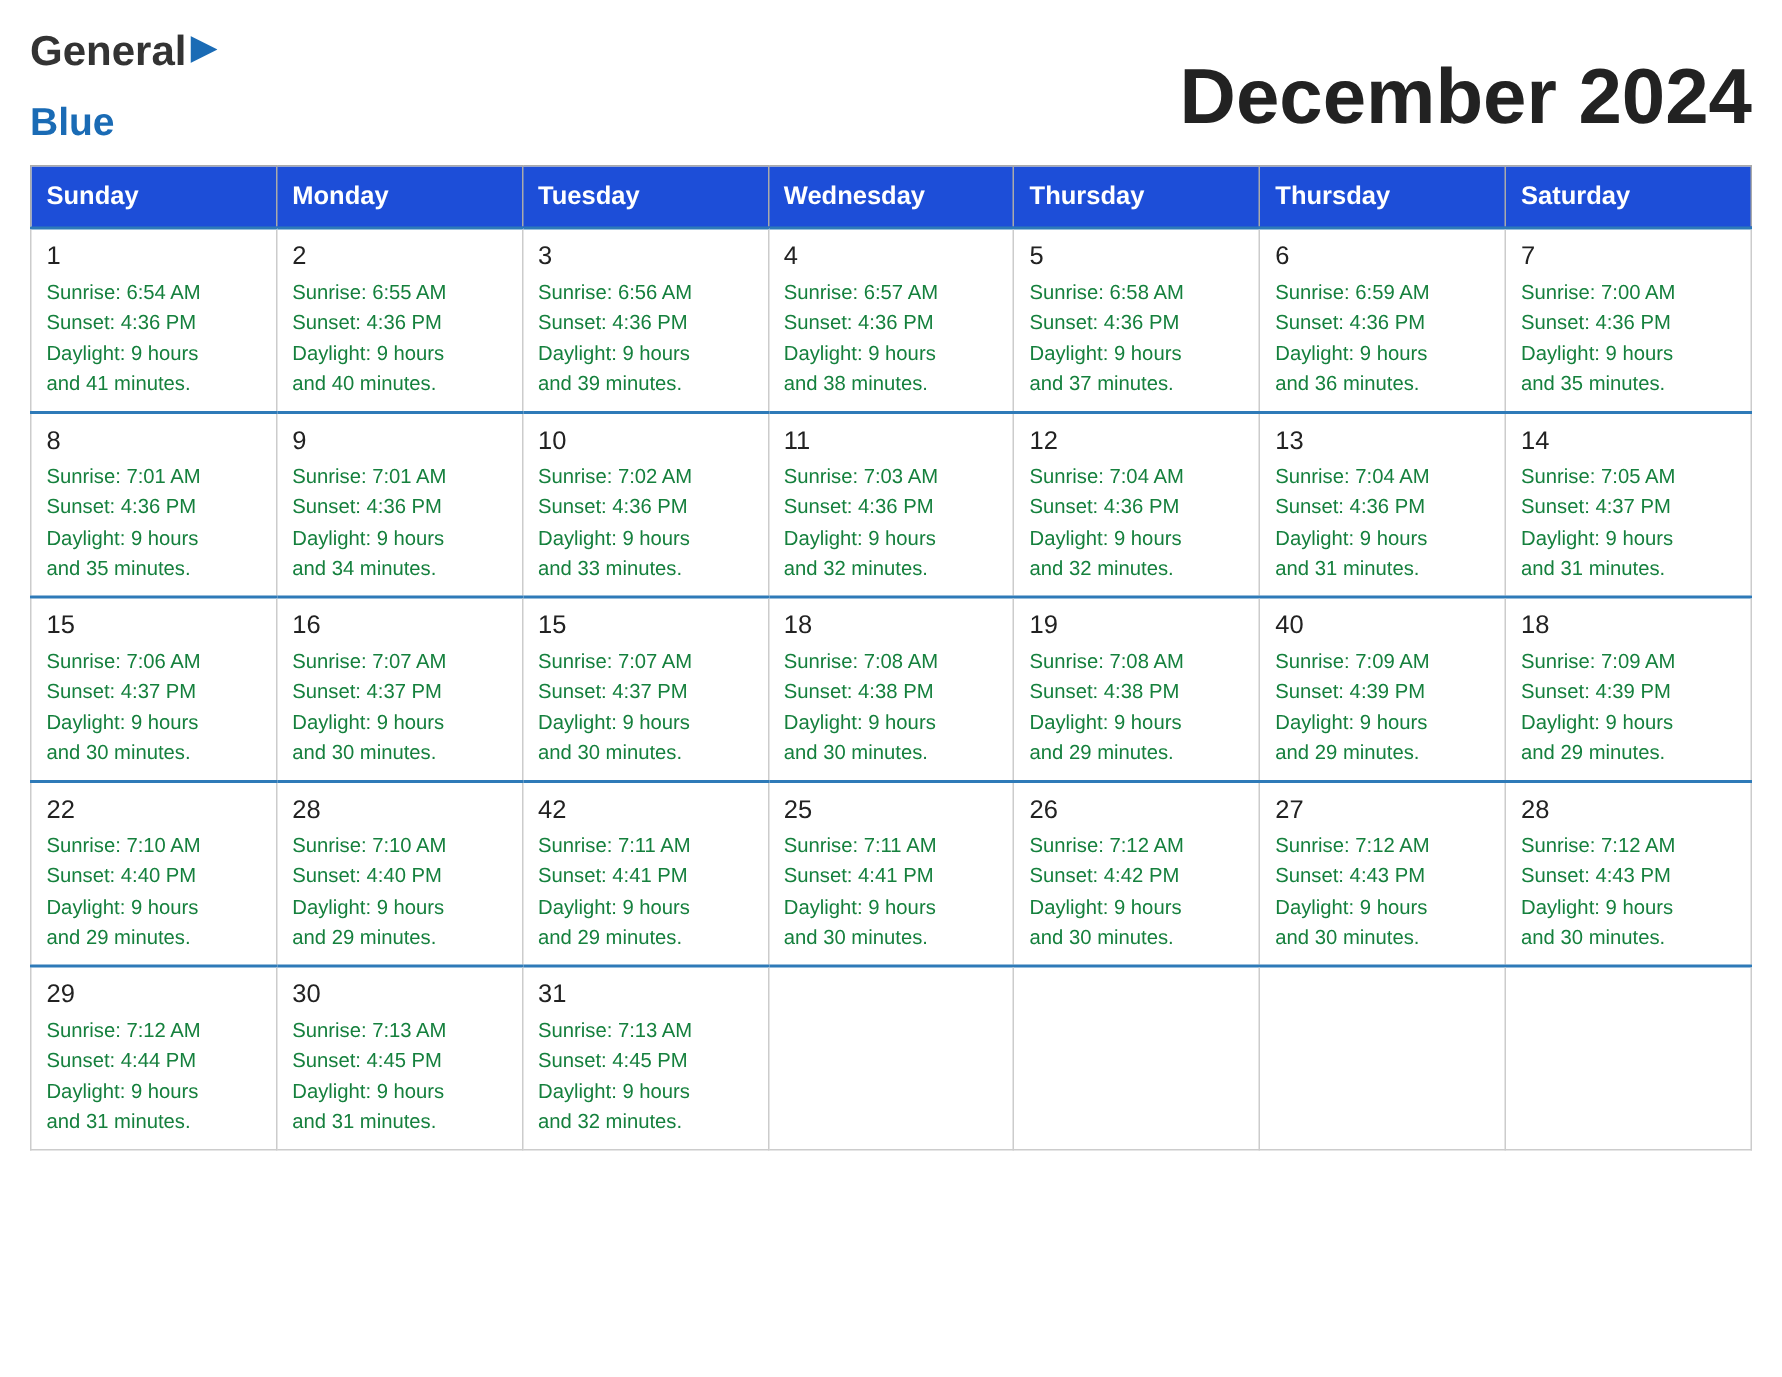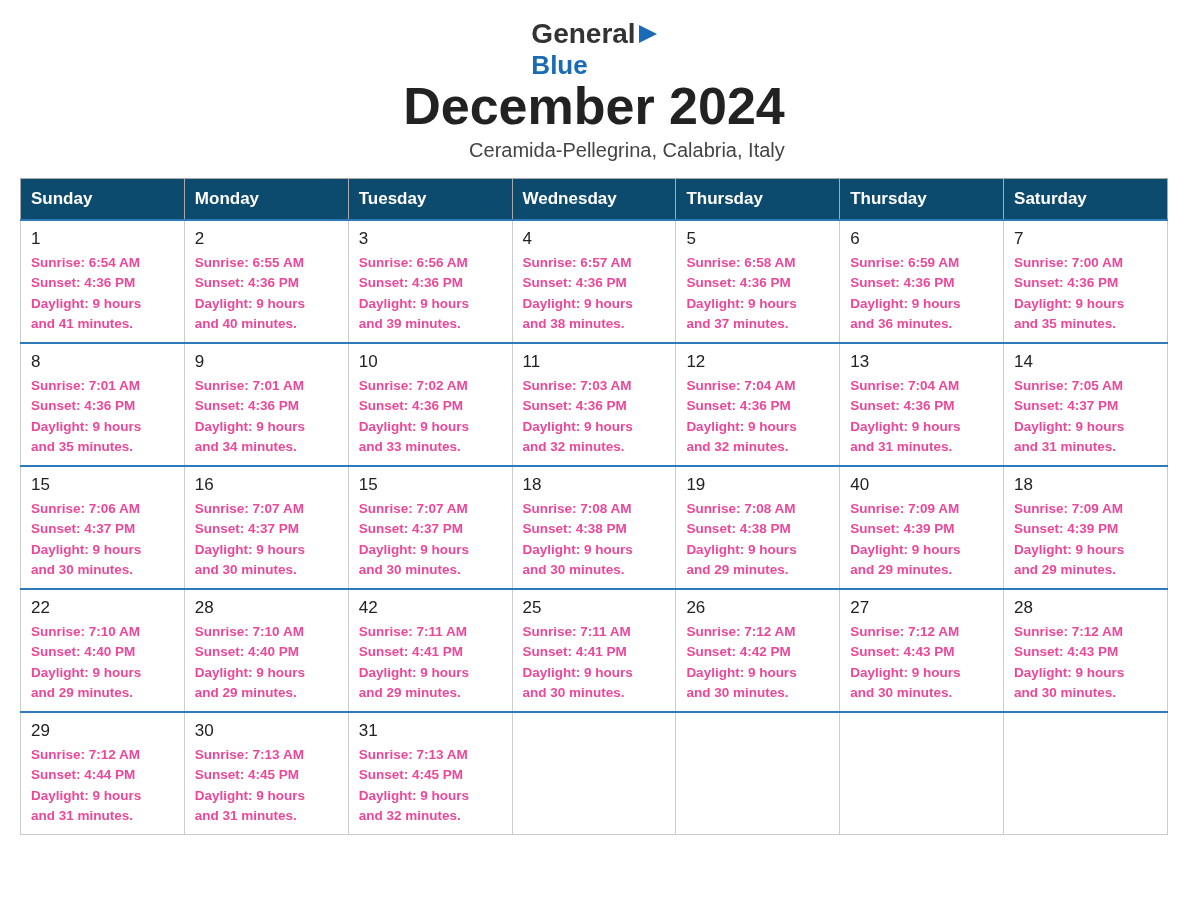--- a/index.html
+++ b/index.html
@@ -6,42 +6,41 @@
     body {
       font-family: Arial, sans-serif;
       background: #fff;
       width: 1188px;
       min-height: 918px;
       padding: 20px;
     }
     .header-area {
       display: flex;
       justify-content: space-between;
-      align-items: center;
+      align-items: flex-end;
       margin-bottom: 16px;
-      flex-direction: column;
     }
     .logo {
       display: flex;
       align-items: center;
     }
     .logo-wrap {
       display: flex;
       flex-direction: column;
       line-height: 1;
     }
     .logo-line1 {
       display: flex;
       align-items: center;
     }
     .logo-line2 {
       color: #1a6bb5;
       font-size: 26px;
       font-weight: bold;
-      margin-top: 4px;
+      margin-top: 20px;
     }
     .title-area {
       text-align: right;
     }
     .month-title {
       font-size: 52px;
       font-weight: bold;
       color: #222;
       line-height: 1.1;
     }
@@ -49,21 +48,21 @@
       font-size: 20px;
       color: #444;
       margin-top: 4px;
     }
     .calendar-table {
       width: 100%;
       border-collapse: collapse;
       border: 1px solid #aaa;
     }
     .calendar-table th {
-      background-color: #0c4a6e;
+      background-color: #1d4ed8;
       color: #fff;
       font-size: 17px;
       font-weight: bold;
       padding: 10px 10px;
       text-align: left;
       border: 1px solid #aaa;
     }
     .calendar-table td {
       vertical-align: top;
       padding: 8px 10px;
@@ -78,23 +77,22 @@
     }
     .day-num {
       font-size: 17px;
       font-weight: normal;
       display: block;
       margin-bottom: 4px;
       color: #222;
     }
     .day-info {
       font-size: 13.5px;
-      color: #ec4899;
+      color: #15803d;
       line-height: 1.5;
-      font-weight: bold;
     }
     .empty-cell {
       background: #fff;
     }
   </style>
 </head>
 <body>
 
 <div class="header-area">
   <div class="logo">
@@ -105,21 +103,20 @@
           <svg width="18" height="18" viewBox="0 0 18 18">
               <polygon points="0,0 18,9 0,18" fill="#1a6bb5"></polygon>
             </svg>
         </span>
       </div>
       <div class="logo-line2">Blue</div>
     </div>
   </div>
   <div class="title-area">
     <div class="month-title">December 2024</div>
-    <div class="subtitle">Ceramida-Pellegrina, Calabria, Italy</div>
   </div>
 </div>
 
 <table class="calendar-table">
   <thead>
     <tr>
 
     <th>Sunday</th>
         <th>Monday</th>
         <th>Tuesday</th>

